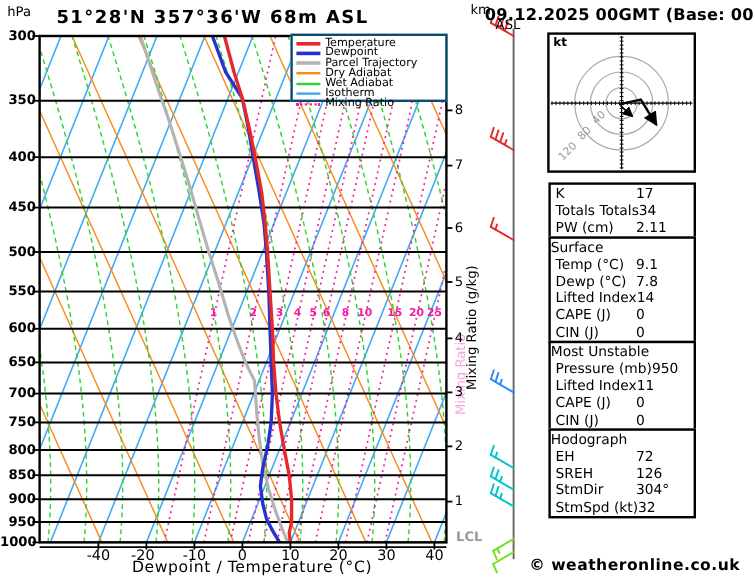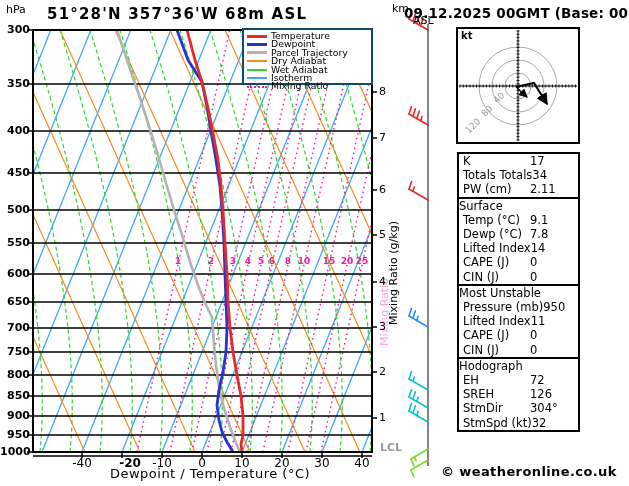--- a/index.html
+++ b/index.html
@@ -424,21 +424,21 @@
     <span class="p-lbl" style="left: 0px; top: 267px;">600</span>
     <span class="p-lbl" style="left: 0px; top: 295px;">650</span>
     <span class="p-lbl" style="left: 0px; top: 321px;">700</span>
     <span class="p-lbl" style="left: 0px; top: 345px;">750</span>
     <span class="p-lbl" style="left: 0px; top: 368px;">800</span>
     <span class="p-lbl" style="left: 0px; top: 389px; text-align: right;">850</span>
     <span class="p-lbl" style="left: 0px; top: 409px;">900</span>
     <span class="p-lbl" style="left: 0px; top: 428px;">950</span>
     <span class="p-lbl" style="left: 0px; top: 445px;">1000</span>
     <span class="x-lbl" style="left: 60px; top: 456px;">-40</span>
-    <span class="x-lbl" style="left: 108px; top: 456px; font-weight: bold;">-20</span>
+    <span class="x-lbl" style="left: 97px; top: 456px;">-20</span>
     <span class="x-lbl" style="left: 140px; top: 456px; text-align: center;">-10</span>
     <span class="x-lbl" style="left: 180px; top: 456px;">0</span>
     <span class="x-lbl" style="left: 220px; top: 456px;">10</span>
     <span class="x-lbl" style="left: 260px; top: 456px;">20</span>
     <span class="x-lbl" style="left: 300px; top: 456px;">30</span>
     <span class="x-lbl" style="left: 340px; top: 456px;">40</span>
     <span class="km-lbl" style="left: 379px; top: 85px;">8</span>
     <span class="km-lbl" style="left: 379px; top: 131px;">7</span>
     <span class="km-lbl" style="left: 379px; top: 183px;">6</span>
     <span class="km-lbl" style="left: 379px; top: 228px;">5</span>

